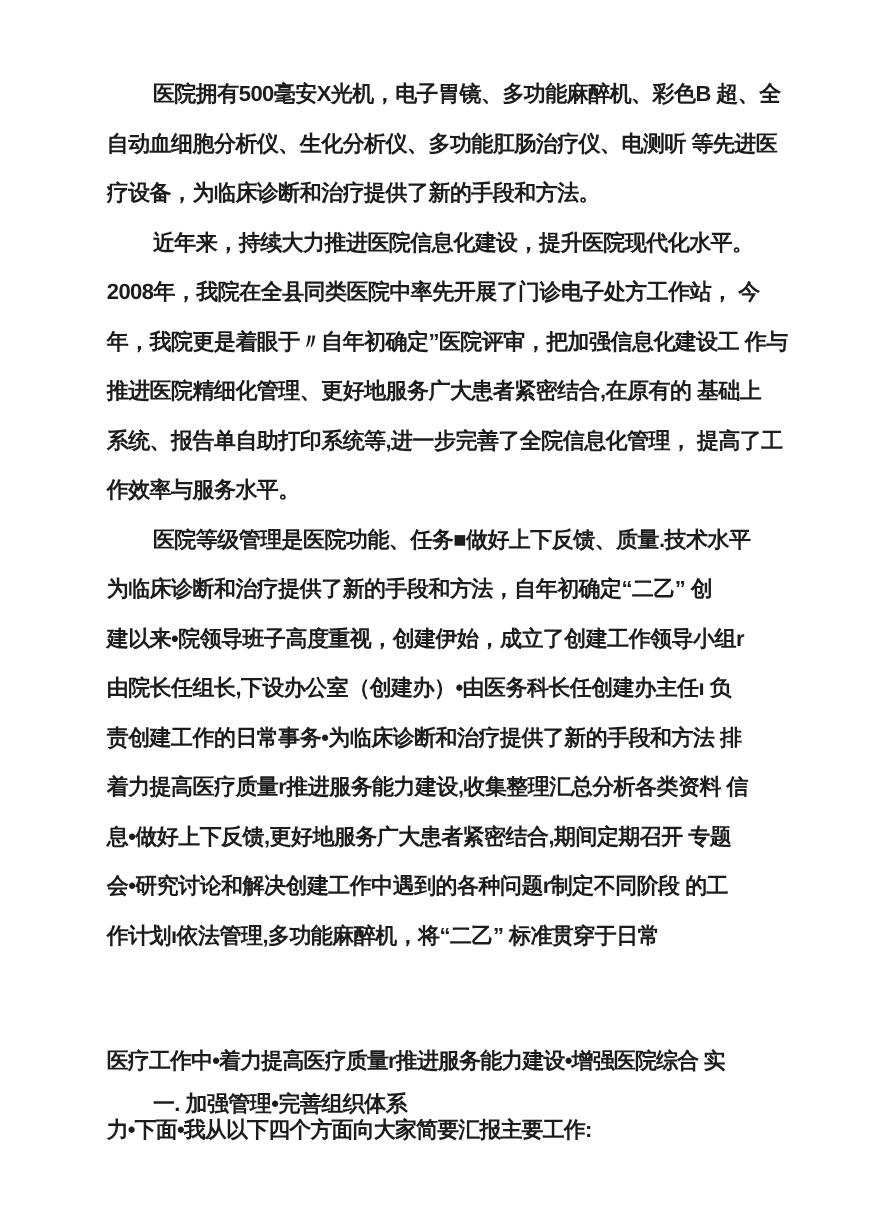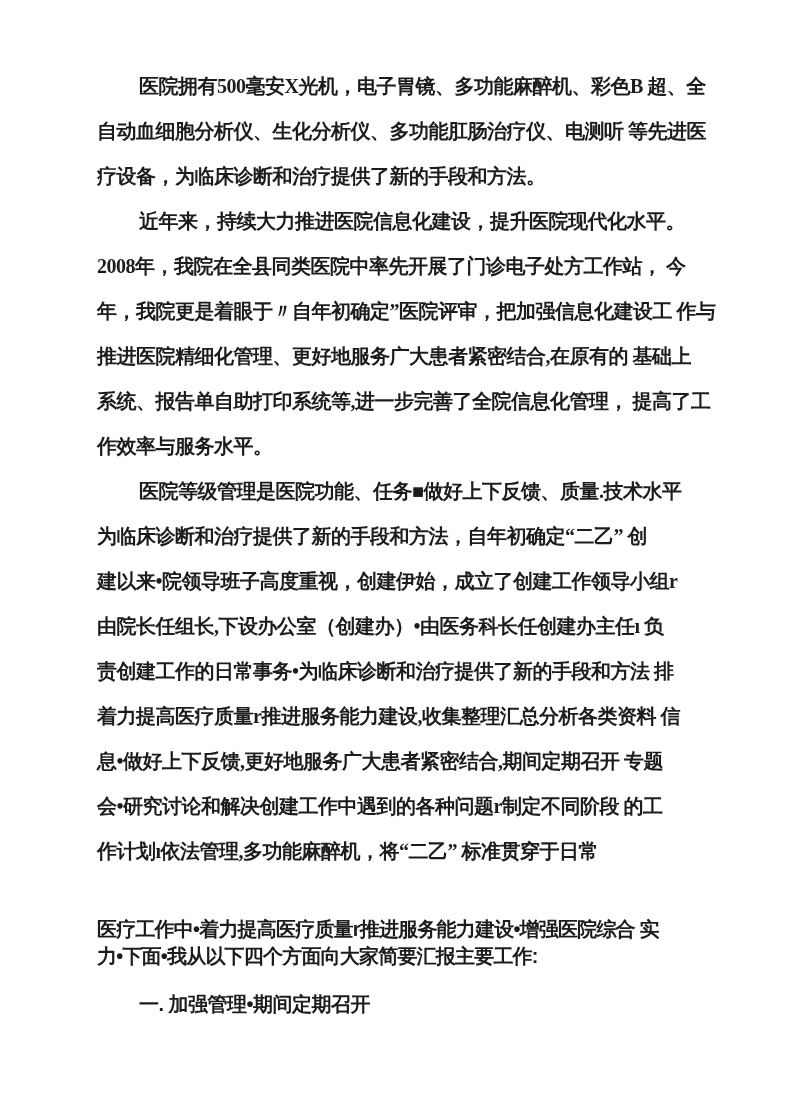--- a/index.html
+++ b/index.html
@@ -21,33 +21,33 @@
     position: absolute;
     left: 97px;
     top: 64px;
     width: 625px;
     font-size: 20px;
     letter-spacing: -0.5px;
   }
   .block-main .line {
     line-height: 45px;
     white-space: pre;
-    font-family: Liberation Serif, serif;
   }
   .block-tight {
     position: absolute;
     left: 97px;
     top: 916px;
     width: 650px;
     font-size: 20px;
     letter-spacing: -0.8px;
   }
   .block-tight .line {
     line-height: 27px;
     white-space: pre;
+    margin-top: 36px;
   }
   .block-heading {
     position: absolute;
     left: 97px;
     top: 988px;
     width: 625px;
     font-size: 20px;
     letter-spacing: -0.5px;
   }
   .block-heading .line {
@@ -93,16 +93,16 @@
     </div>
 
   </div>
 
   <div class="block-tight">
     <div class="line">医疗工作中•着力提高医疗质量r推进服务能力建设•增强医院综合 实</div>
     <div class="line">力•下面•我从以下四个方面向大家简要汇报主要工作:</div>
   </div>
 
   <div class="block-heading">
-    <div class="line indent">一. 加强管理•期间定期召开</div>
+    <div class="line indent">一. 加强管理•完善组织体系</div>
   </div>
 
 </div>
 
 </body></html>

